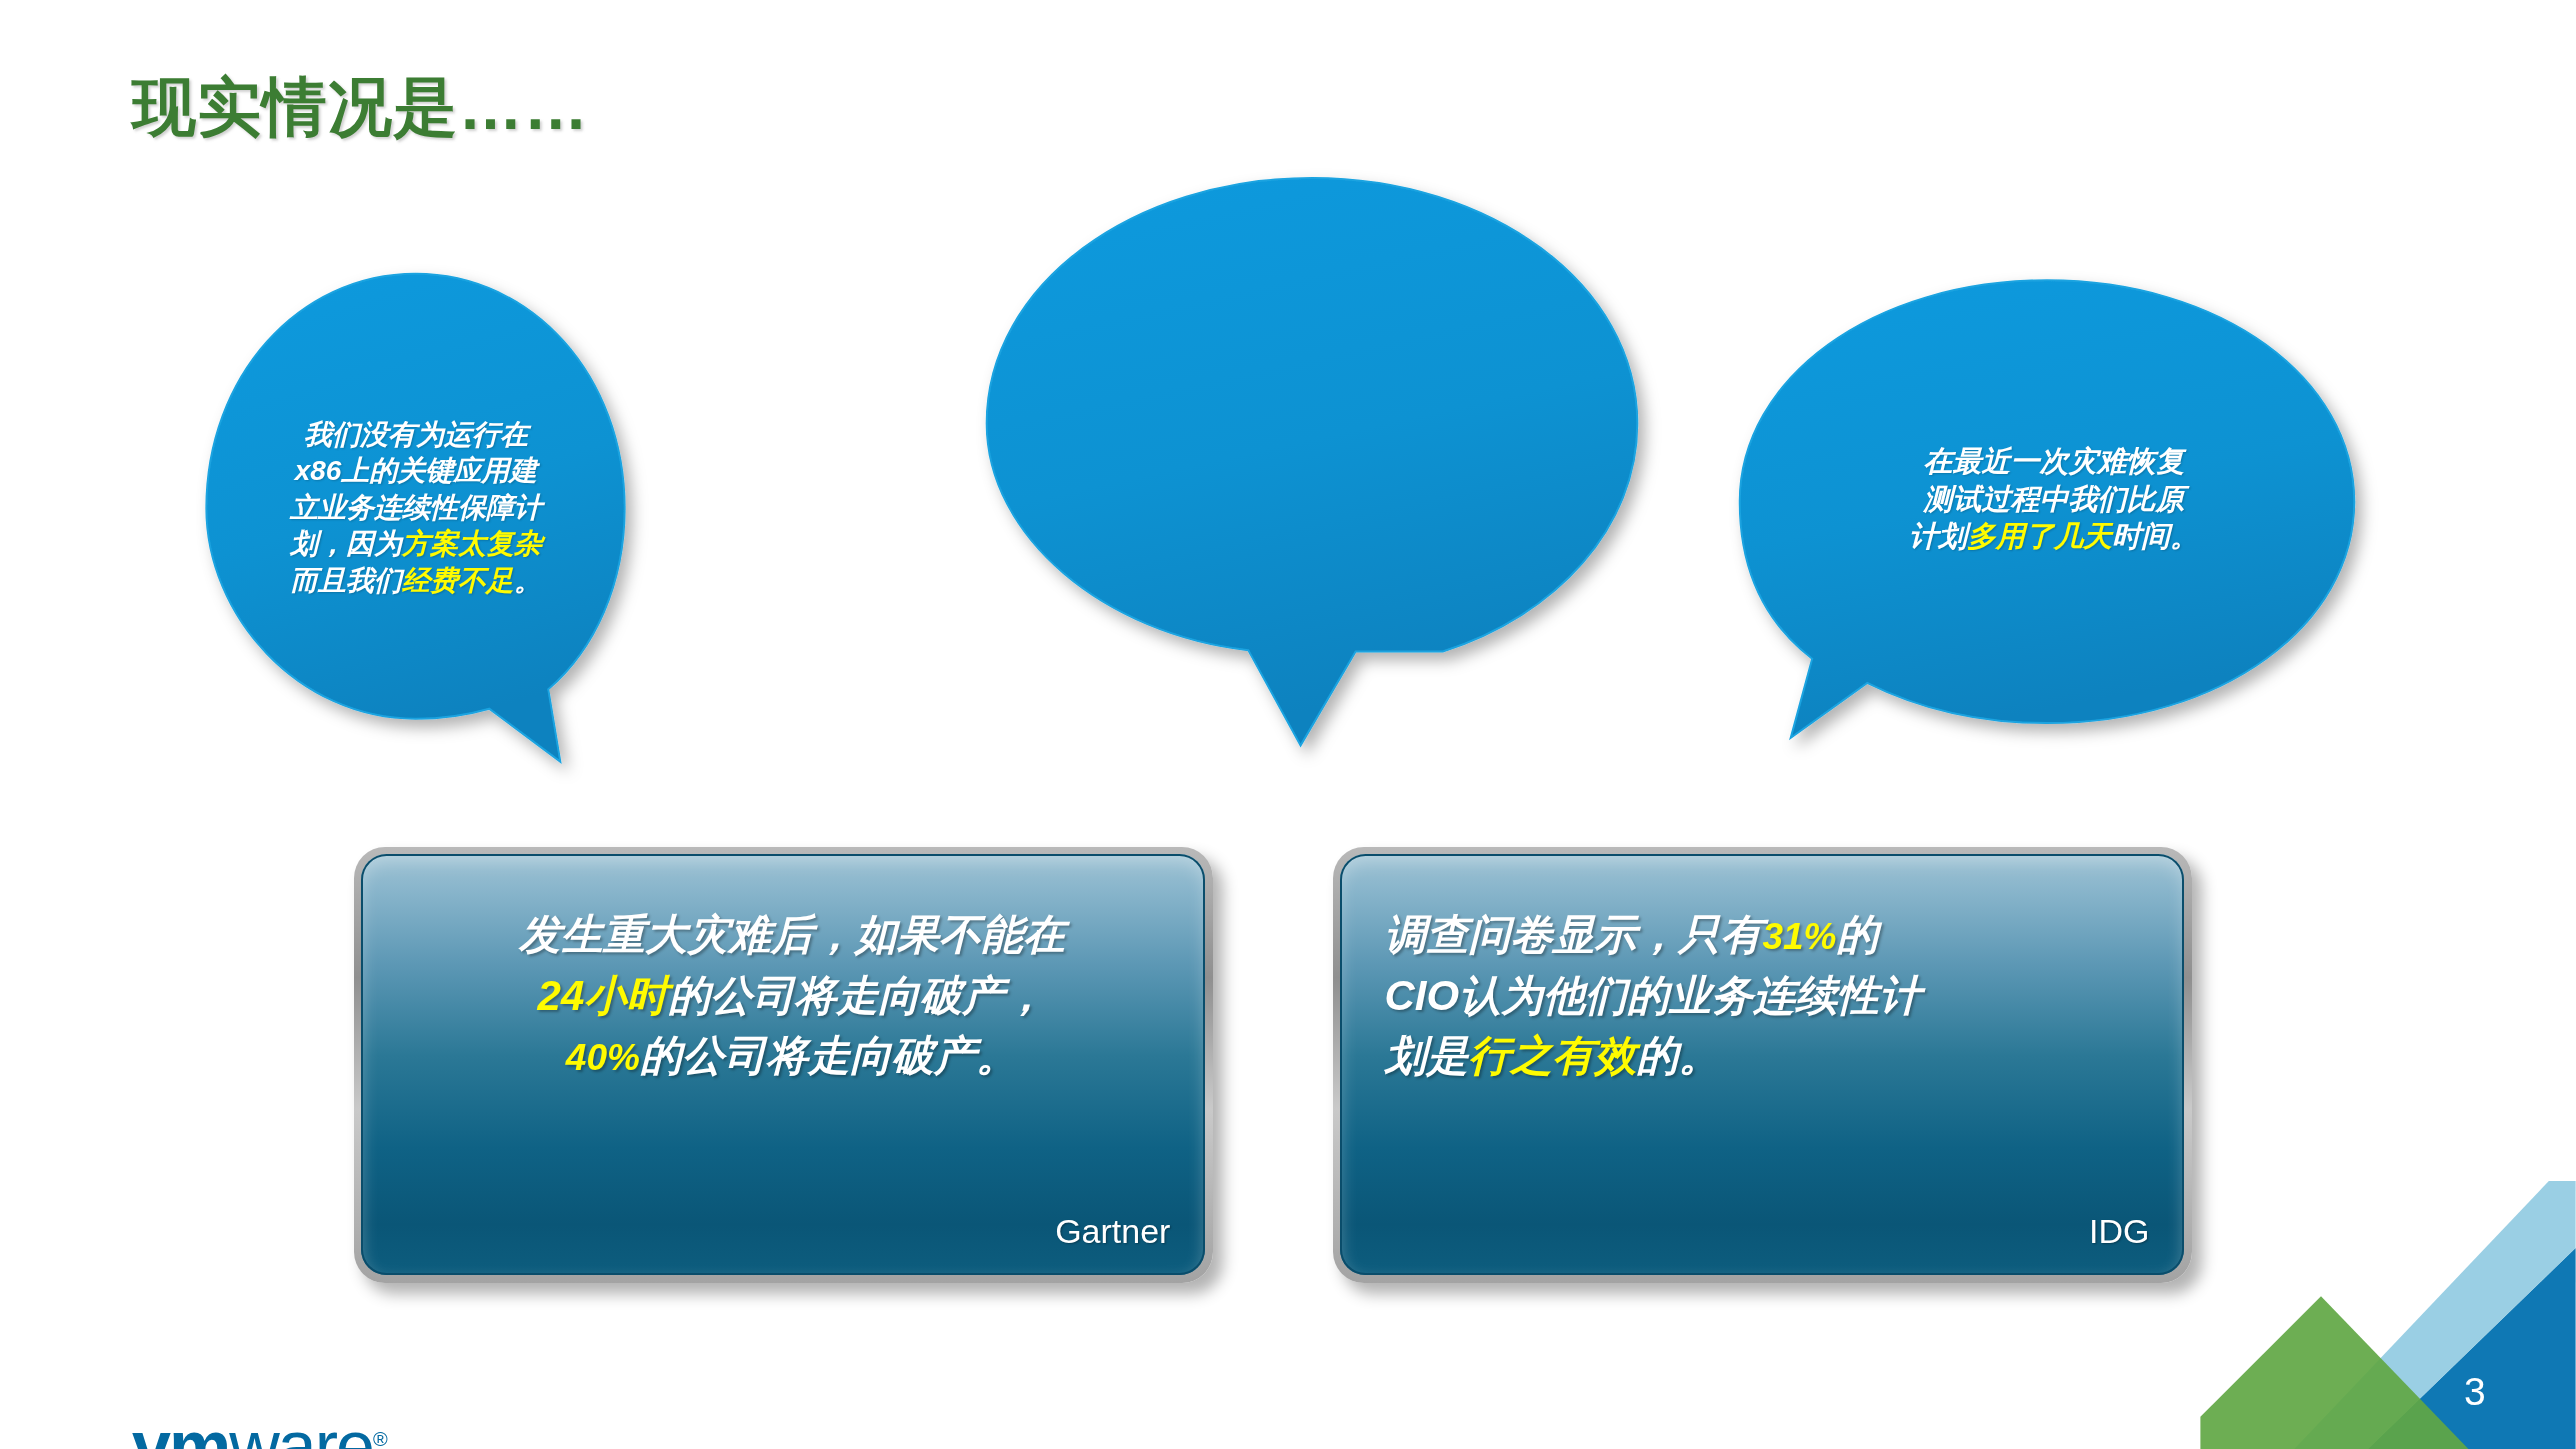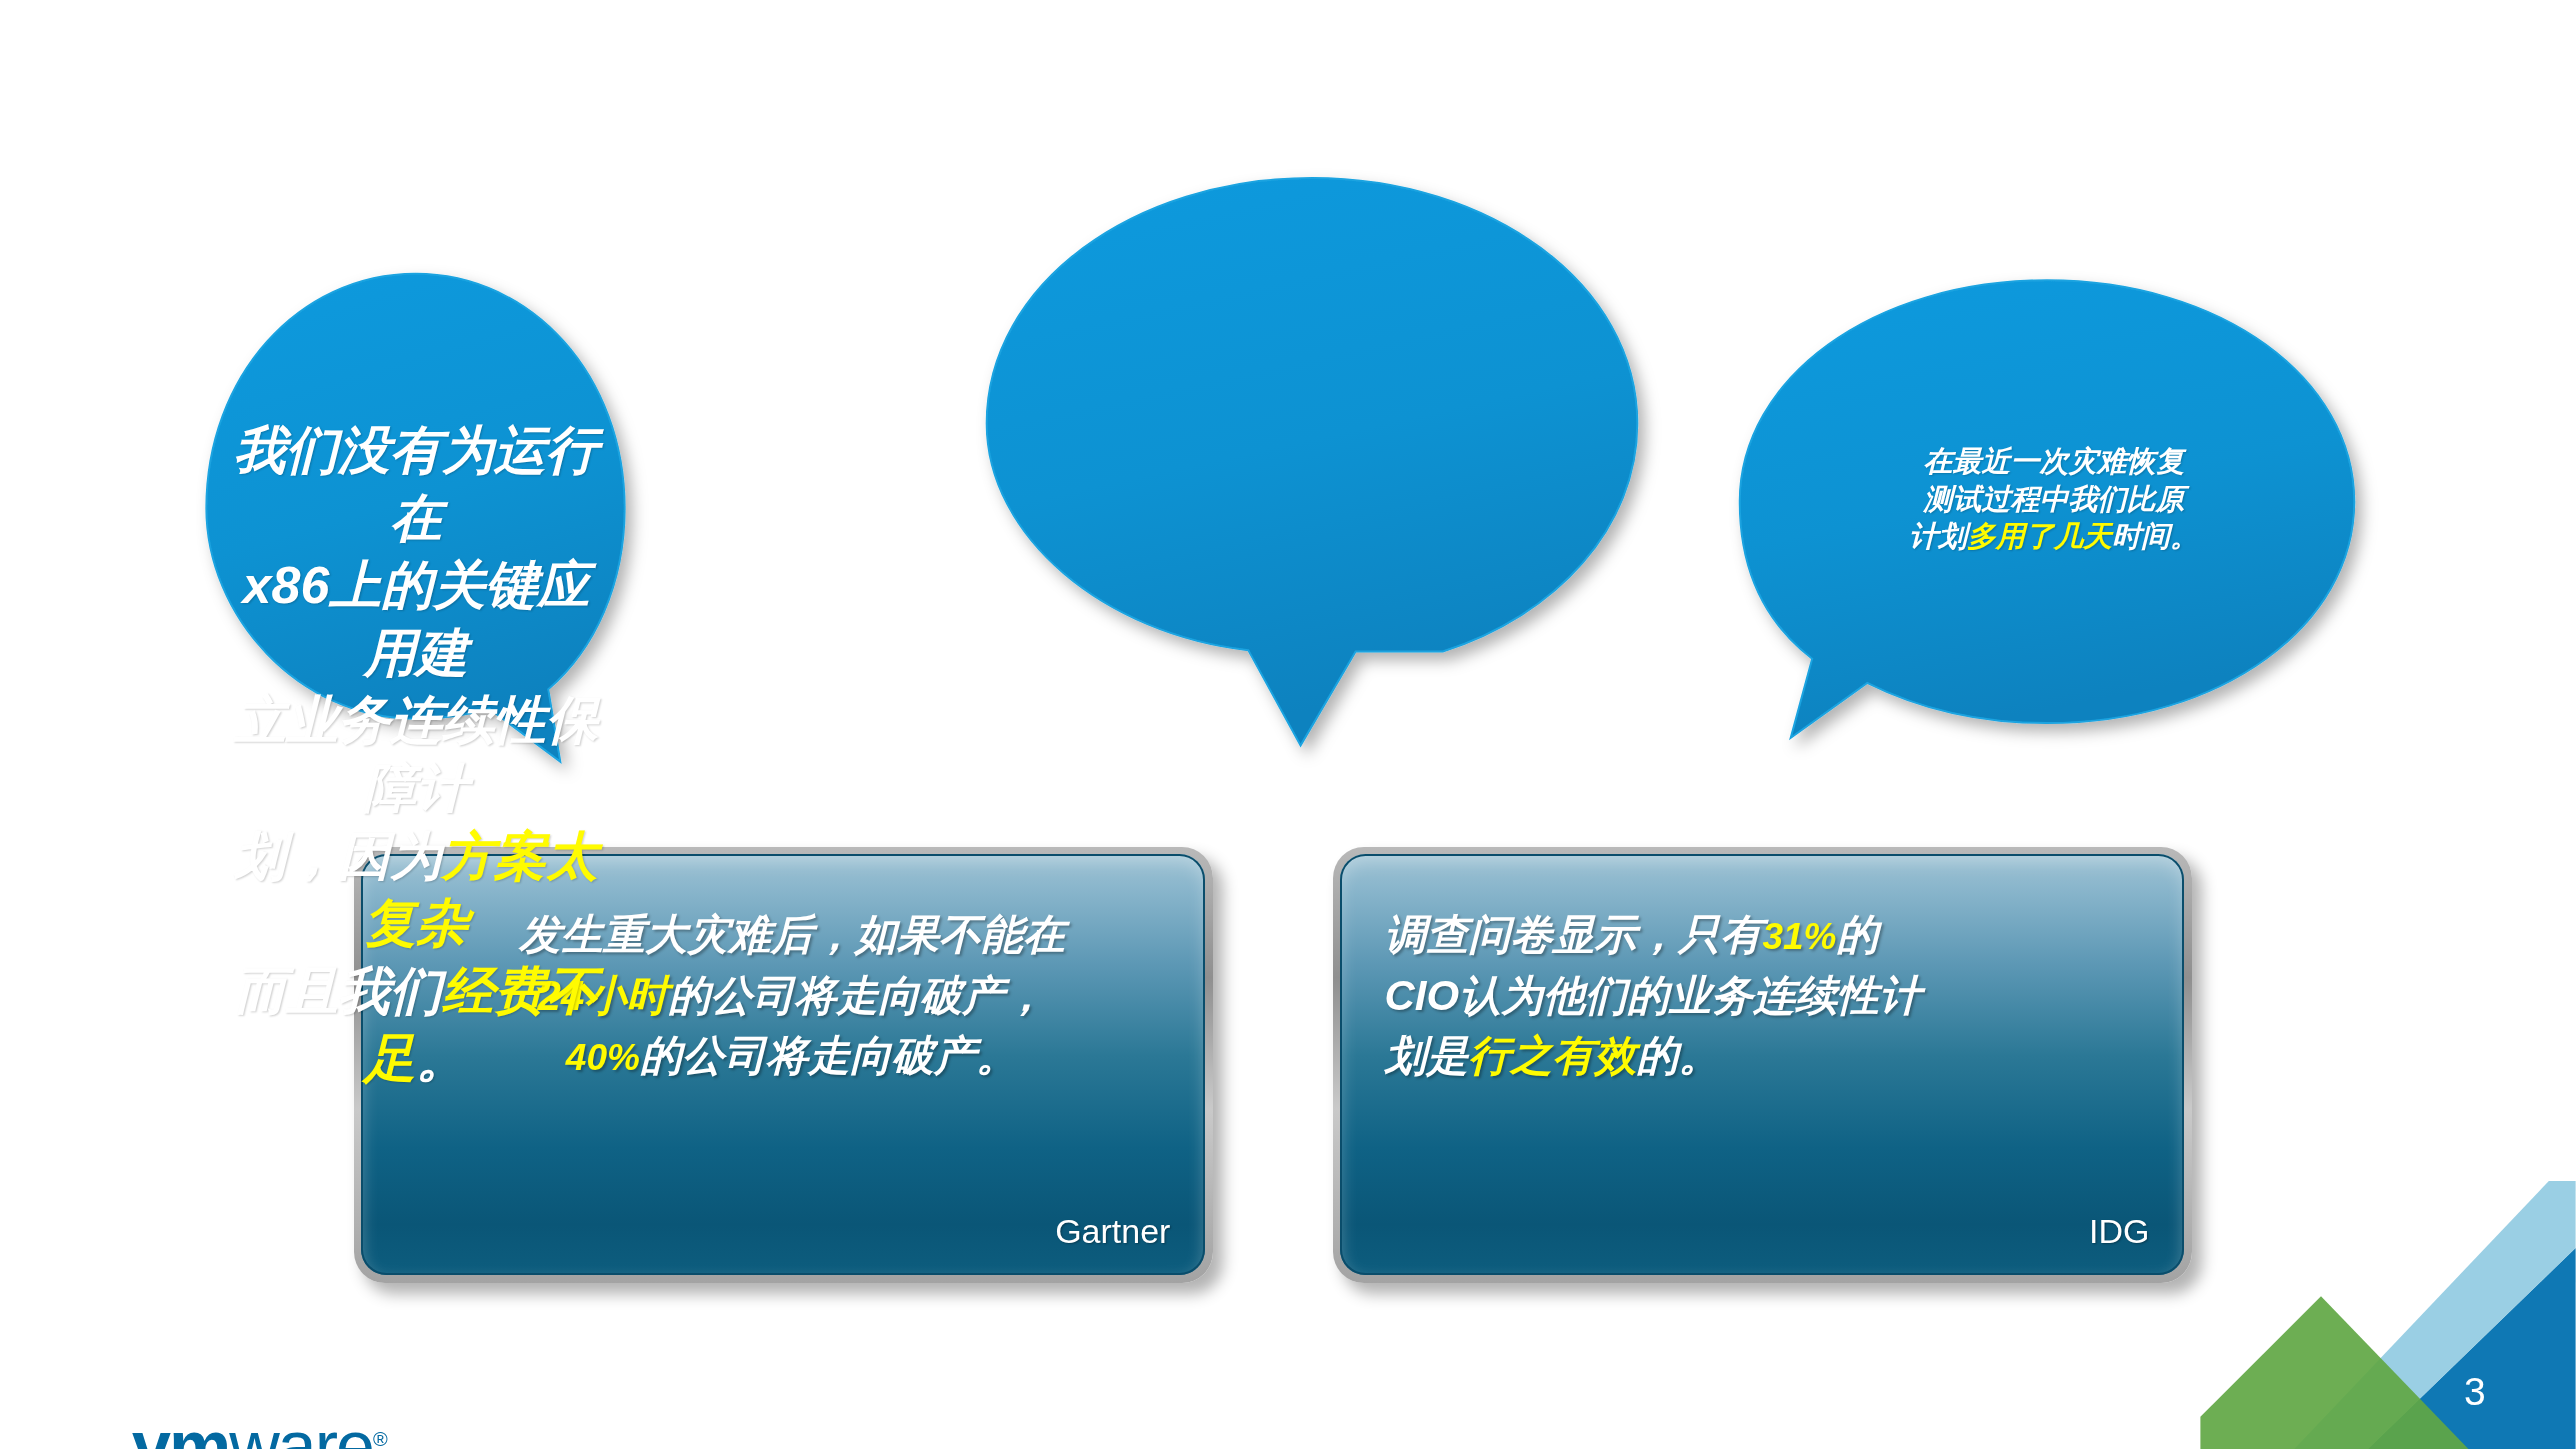--- a/index.html
+++ b/index.html
@@ -24,21 +24,21 @@
   .bubble .txt{
     position:absolute;z-index:3;
     color:#ffffff;font-style:italic;font-weight:bold;
     text-align:center;line-height:1.30;
     white-space:pre-wrap;
     text-shadow:1.3px 1.3px 2px rgba(0,0,0,.18);
   }
   .hl{color:#fffb00;}
 
   #bubble1{left:201px;top:268px;width:429px;height:510px;}
-  #bubble1 .txt{left:32px;top:149px;width:366px;font-size:52px;}
+  #bubble1 .txt{left:32px;top:149px;width:366px;font-size:28px;}
   #bubble2{left:980px;top:171px;width:664px;height:584px;}
   #bubble2 .txt{left:64px;top:127px;width:537px;font-size:42px;}
   #bubble3{left:1718px;top:275px;width:658px;height:483px;}
   #bubble3 .txt{left:81px;top:168px;width:510px;font-size:29px;}
 
   
   .card{
     position:absolute;border-radius:31px;
     background:linear-gradient(#b9b9b9,#8f8f8f 30%,#c9c9c9 60%,#a3a3a3);
     padding:7.4px;
@@ -87,20 +87,21 @@
   .pagenum{
     position:absolute;left:2464px;top:1370px;
     color:#ffffff;font-size:39px;z-index:9;
   }
 </style>
 </head>
 <body>
 
 <div class="slide">
 
+  <div class="title">现实情况是……</div>
 
   <div class="bubble" id="bubble1">
     <svg width="429" height="510" viewBox="0 0 640 760">
       <defs>
         <linearGradient id="bg1" x1="0" y1="0" x2="0.25" y2="1">
           <stop offset="0%" stop-color="#0f9ade"></stop>
           <stop offset="55%" stop-color="#0d92d2"></stop>
           <stop offset="100%" stop-color="#0a82bf"></stop>
         </linearGradient>
         <filter id="sh1" x="-25%" y="-25%" width="160%" height="160%">

